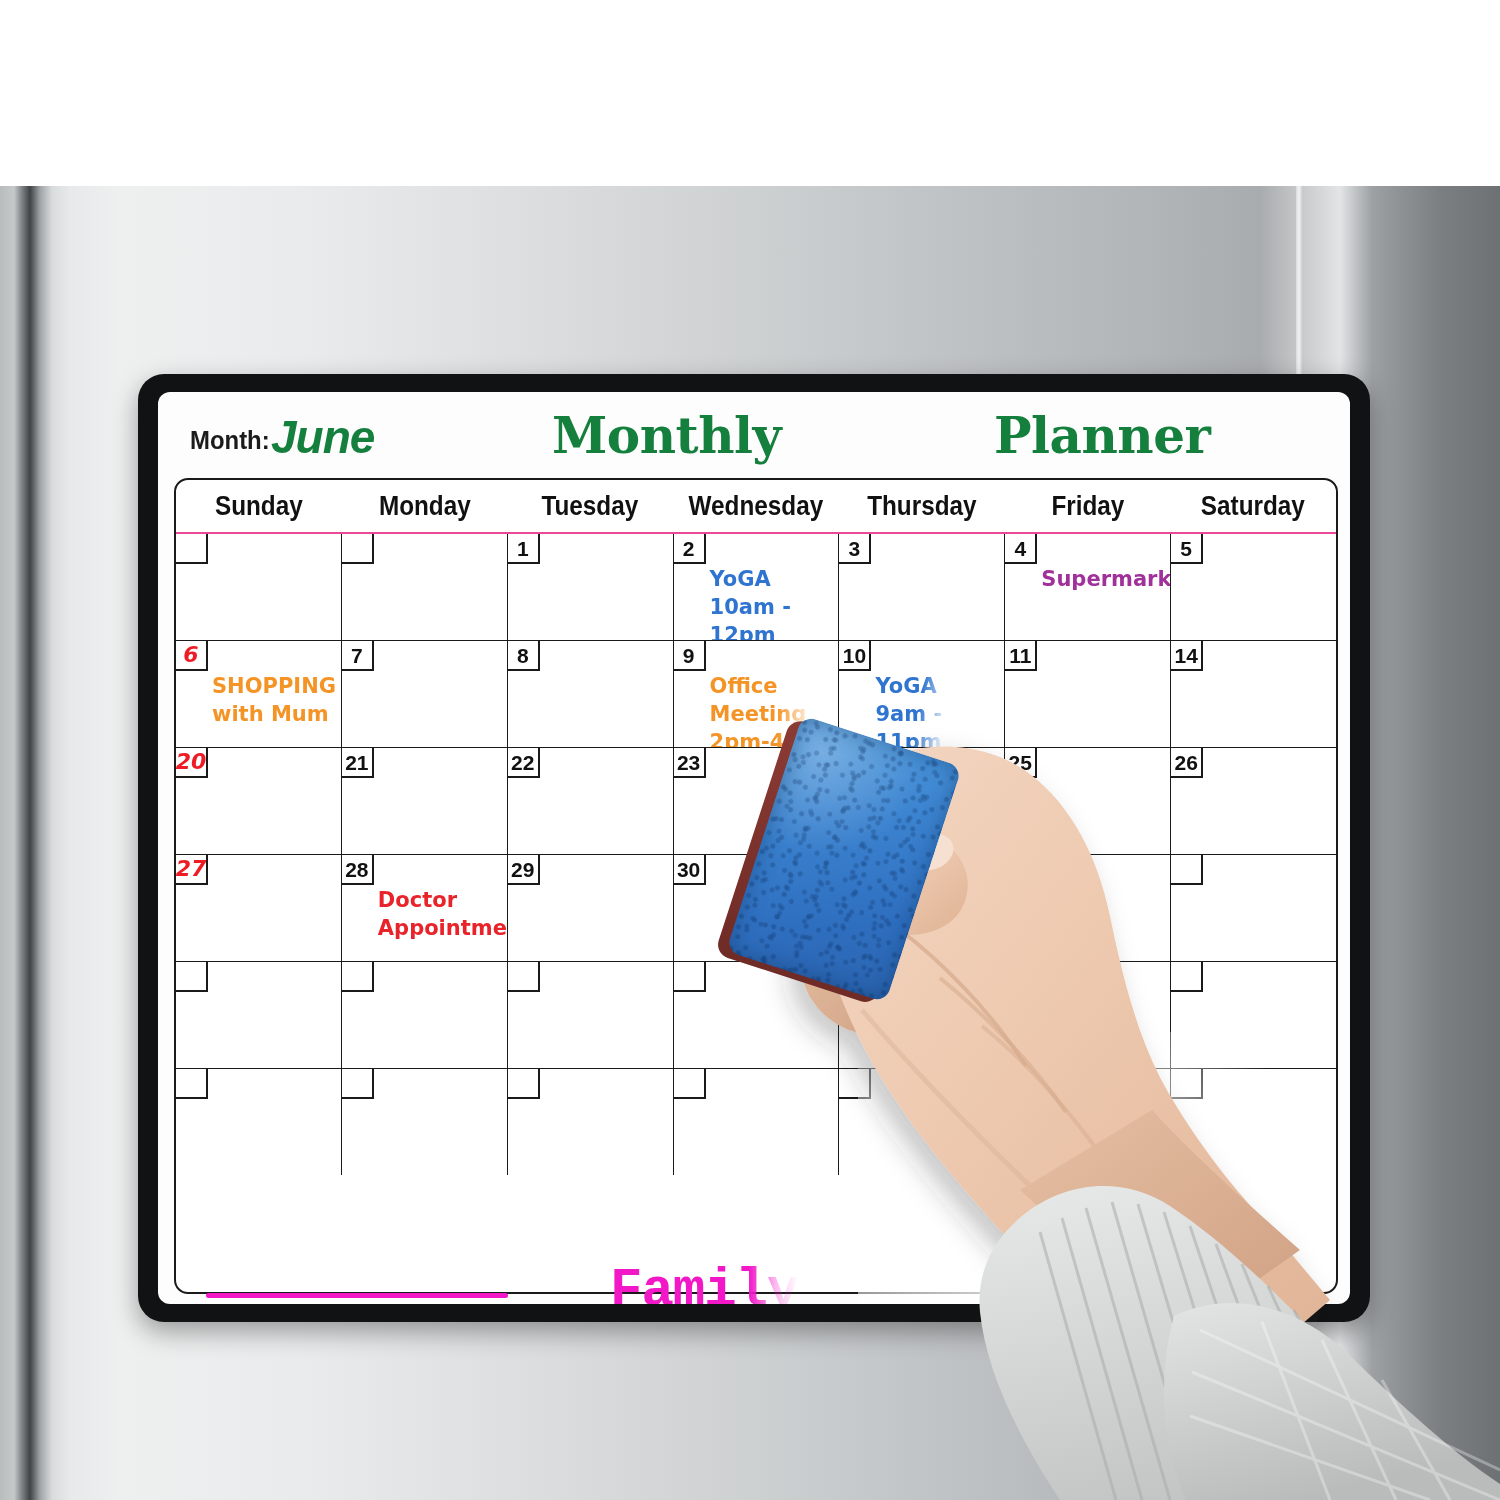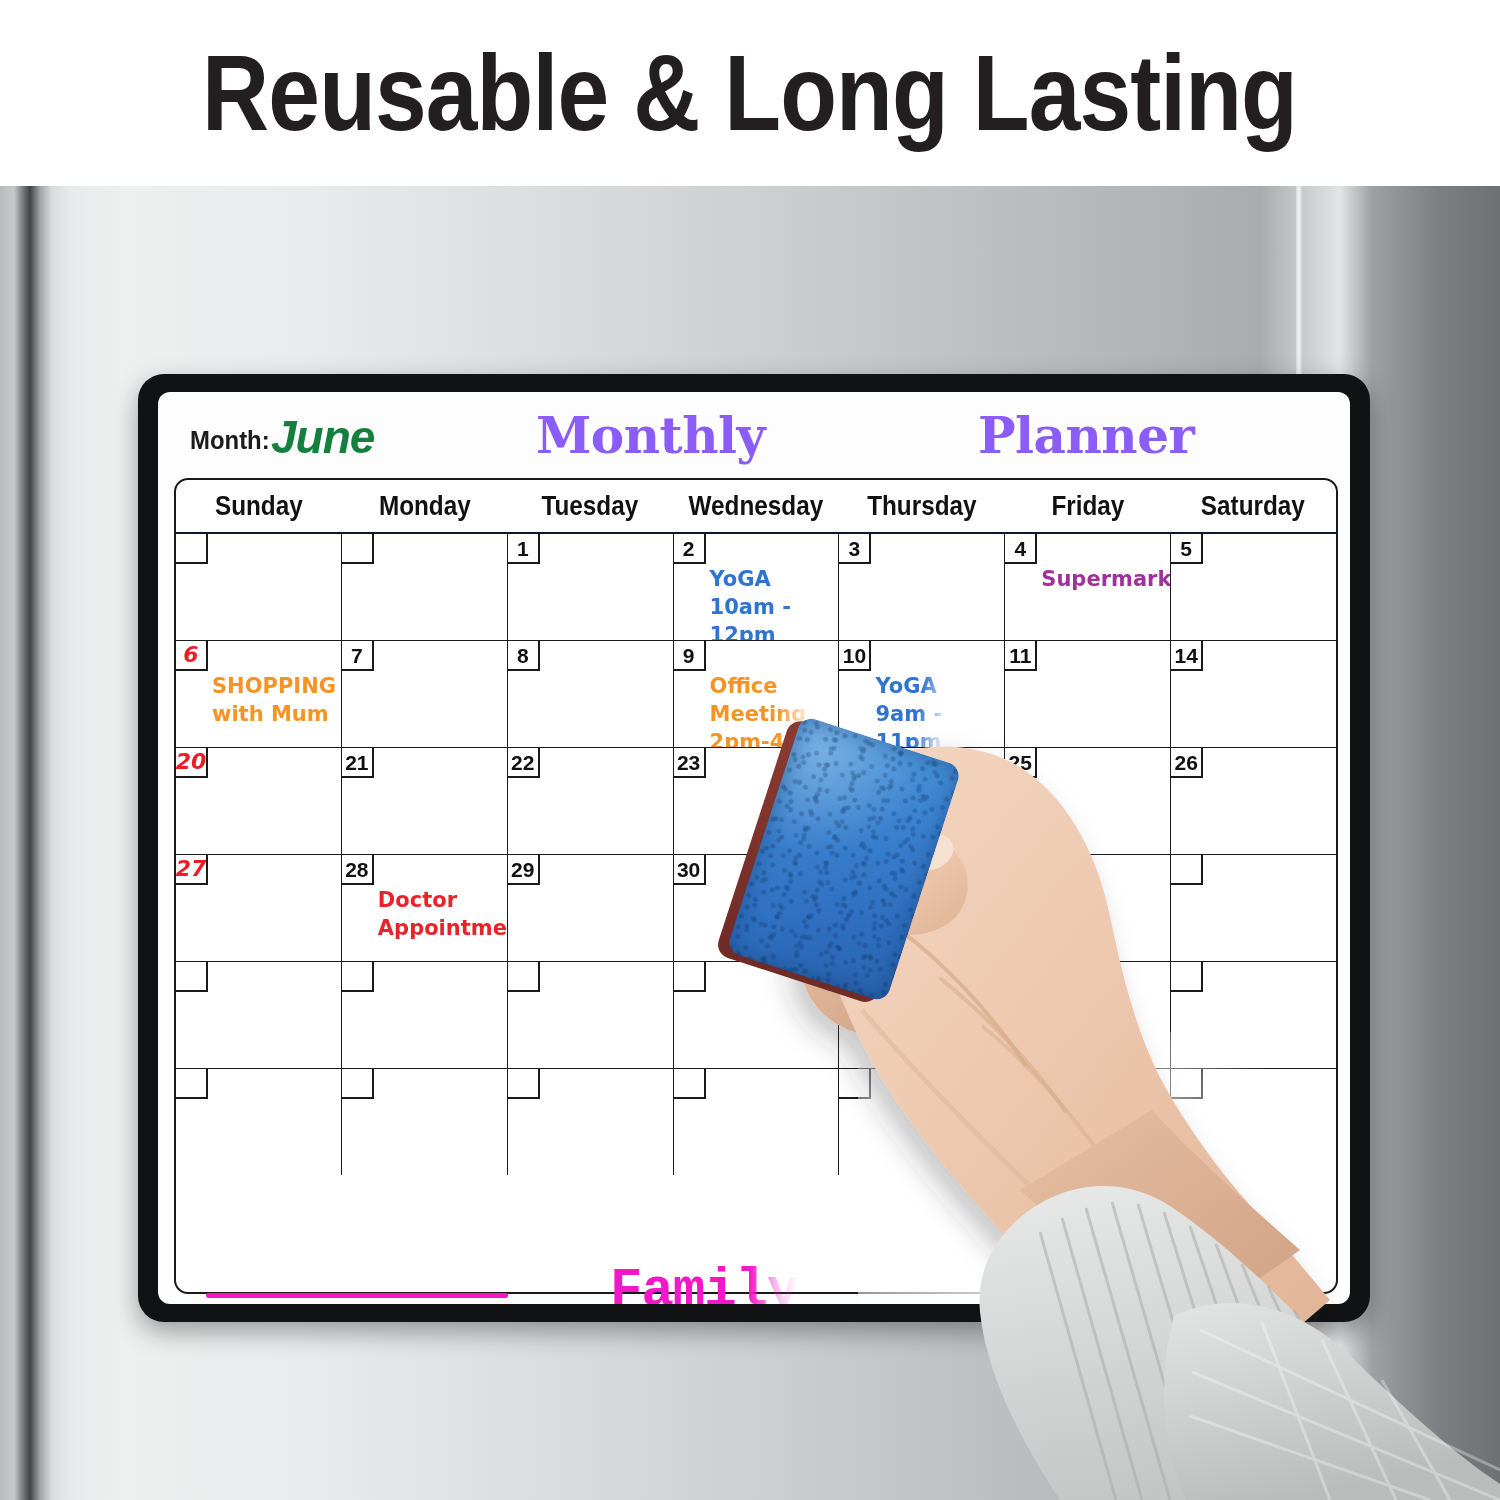--- a/index.html
+++ b/index.html
@@ -75,34 +75,34 @@
   #month-value{
     position:absolute;left:113px;top:18px;
     font-family:Liberation Sans, sans-serif;
     font-weight:bold;font-style:italic;
     font-size:46px;color:#15803d;
     letter-spacing:-1px;white-space:nowrap;
   }
   .head-word{
     position:absolute;top:14px;
     font-family:"DejaVu Serif", serif;
-    font-weight:bold;font-size:50px;color:#8b5cf6;
-    letter-spacing:-0.5px;white-space:nowrap;
+    font-weight:bold;font-size:50px;color:#15803d;
+    letter-spacing:-0.5px;white-space:nowrap;margin-left:16px;
   }
   #head-monthly{left:378px;}
   #head-planner{left:820px;}
 
   
   #grid-wrap{
     position:absolute;left:16px;top:86px;width:1160px;height:812px;
     border:2px solid #1a1a1a;border-radius:14px;overflow:hidden;
     background:#fff;
   }
   #dow-row{
-    display:flex;height:52px;border-bottom:2px solid #0f172a;
+    display:flex;height:52px;border-bottom:2px solid #ec4899;
   }
   .dow{
     flex:1 1 0;display:flex;align-items:center;justify-content:center;
     font-family:"Liberation Sans", sans-serif;
     font-weight:bold;font-size:27px;color:#111;
     transform:scaleX(0.9);
   }
   .week{
     display:flex;height:106px;border-bottom:1.5px solid #1a1a1a;
   }
@@ -206,23 +206,20 @@
     background-size:34px 34px, 41px 41px, 29px 29px, 37px 37px, 31px 31px, 26px 26px, 39px 39px, 33px 33px, 28px 28px, 36px 36px, 43px 43px;
   }
 
   #hand-svg{position:absolute;left:0;top:0;width:1500px;height:1500px;}
 </style>
 </head>
 <body>
 
 <div id="stage">
 
-  <div id="banner">
-    <div id="banner-title">Reusable &amp; Long Lasting</div>
-  </div>
 
   <div id="fridge"></div>
   <div id="fridge-seam"></div>
 
   <div id="board">
     <div id="board-face">
 
       <div id="board-head">
         <div id="month-label">Month:</div>
         <div id="month-value">June</div>

